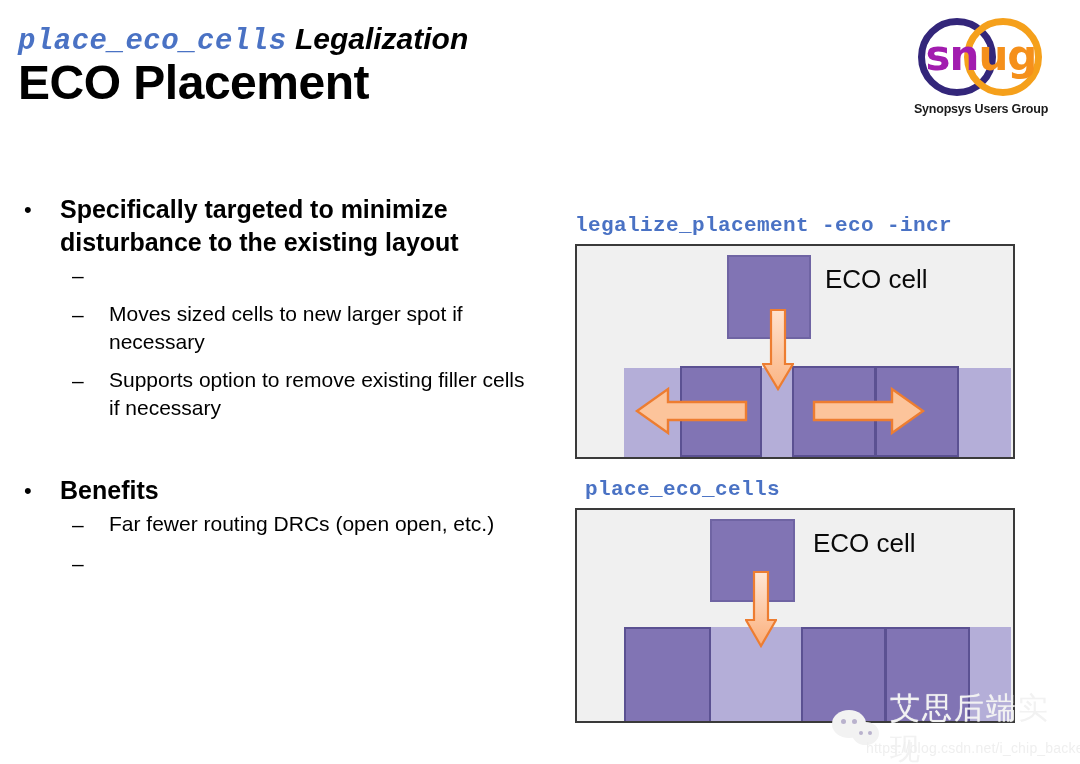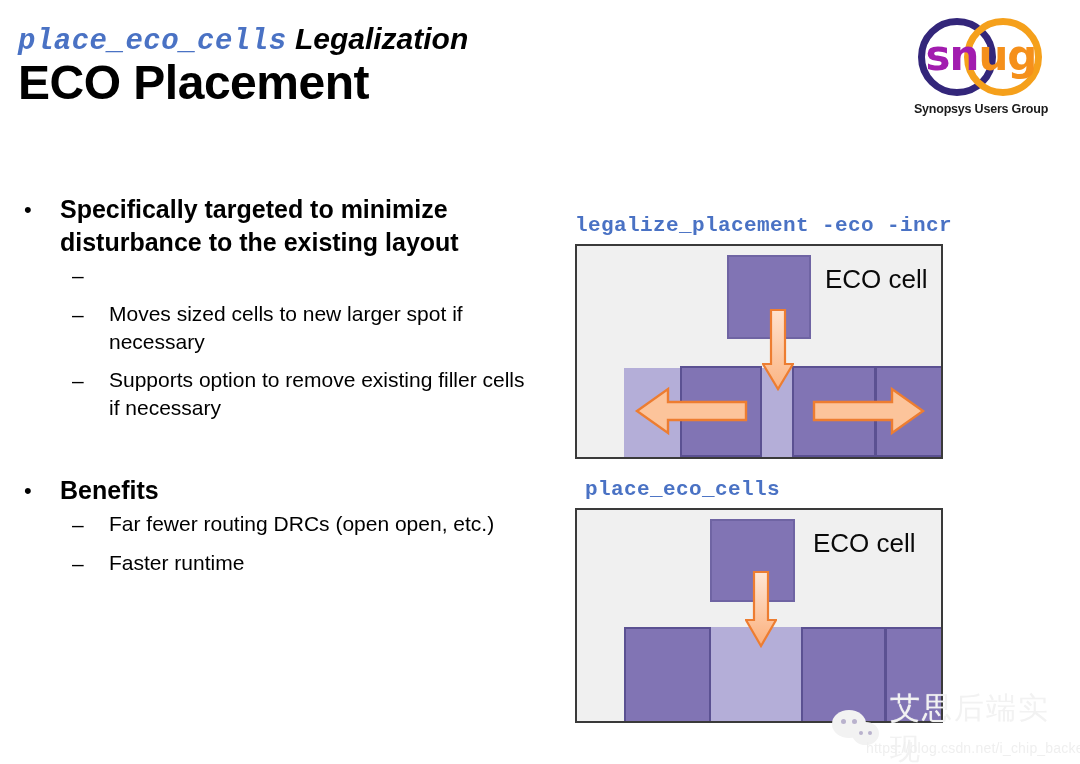--- a/index.html
+++ b/index.html
@@ -161,21 +161,21 @@
     font-size: 21px;
     color: #4a72c4;
     letter-spacing: 0.4px;
     white-space: nowrap;
     margin-bottom: 7px;
   }
   #heading-bottom { padding-left: 10px; }
 
   .panel {
     position: relative;
-    width: 368px;
+    width: 440px;
     height: 215px;
     background: #f0f0f0;
     border: 2px solid #3a3a3a;
     box-sizing: border-box;
     overflow: hidden;
   }
 
   .row-band {
     position: absolute;
     background: #b4aed8;
@@ -290,21 +290,20 @@
     <div class="b1-row">
       <div class="b1-mark">•</div>
       <div class="b1-text">Benefits</div>
     </div>
     <div class="b2-row">
       <div class="b2-mark">–</div>
       <div class="b2-text">Far fewer routing DRCs (open open, etc.)</div>
     </div>
     <div class="b2-row">
       <div class="b2-mark">–</div>
-      <div class="b2-text">Faster runtime</div>
     </div>
   </div>
 
 </div>
 
 <div class="diagram-wrap" id="diagram-top">
   <div class="diagram-heading">legalize_placement -eco -incr</div>
   <div class="panel">
 
     <div class="row-band" style="left:47px; top:122px; width:387px; height:89px;"></div>

